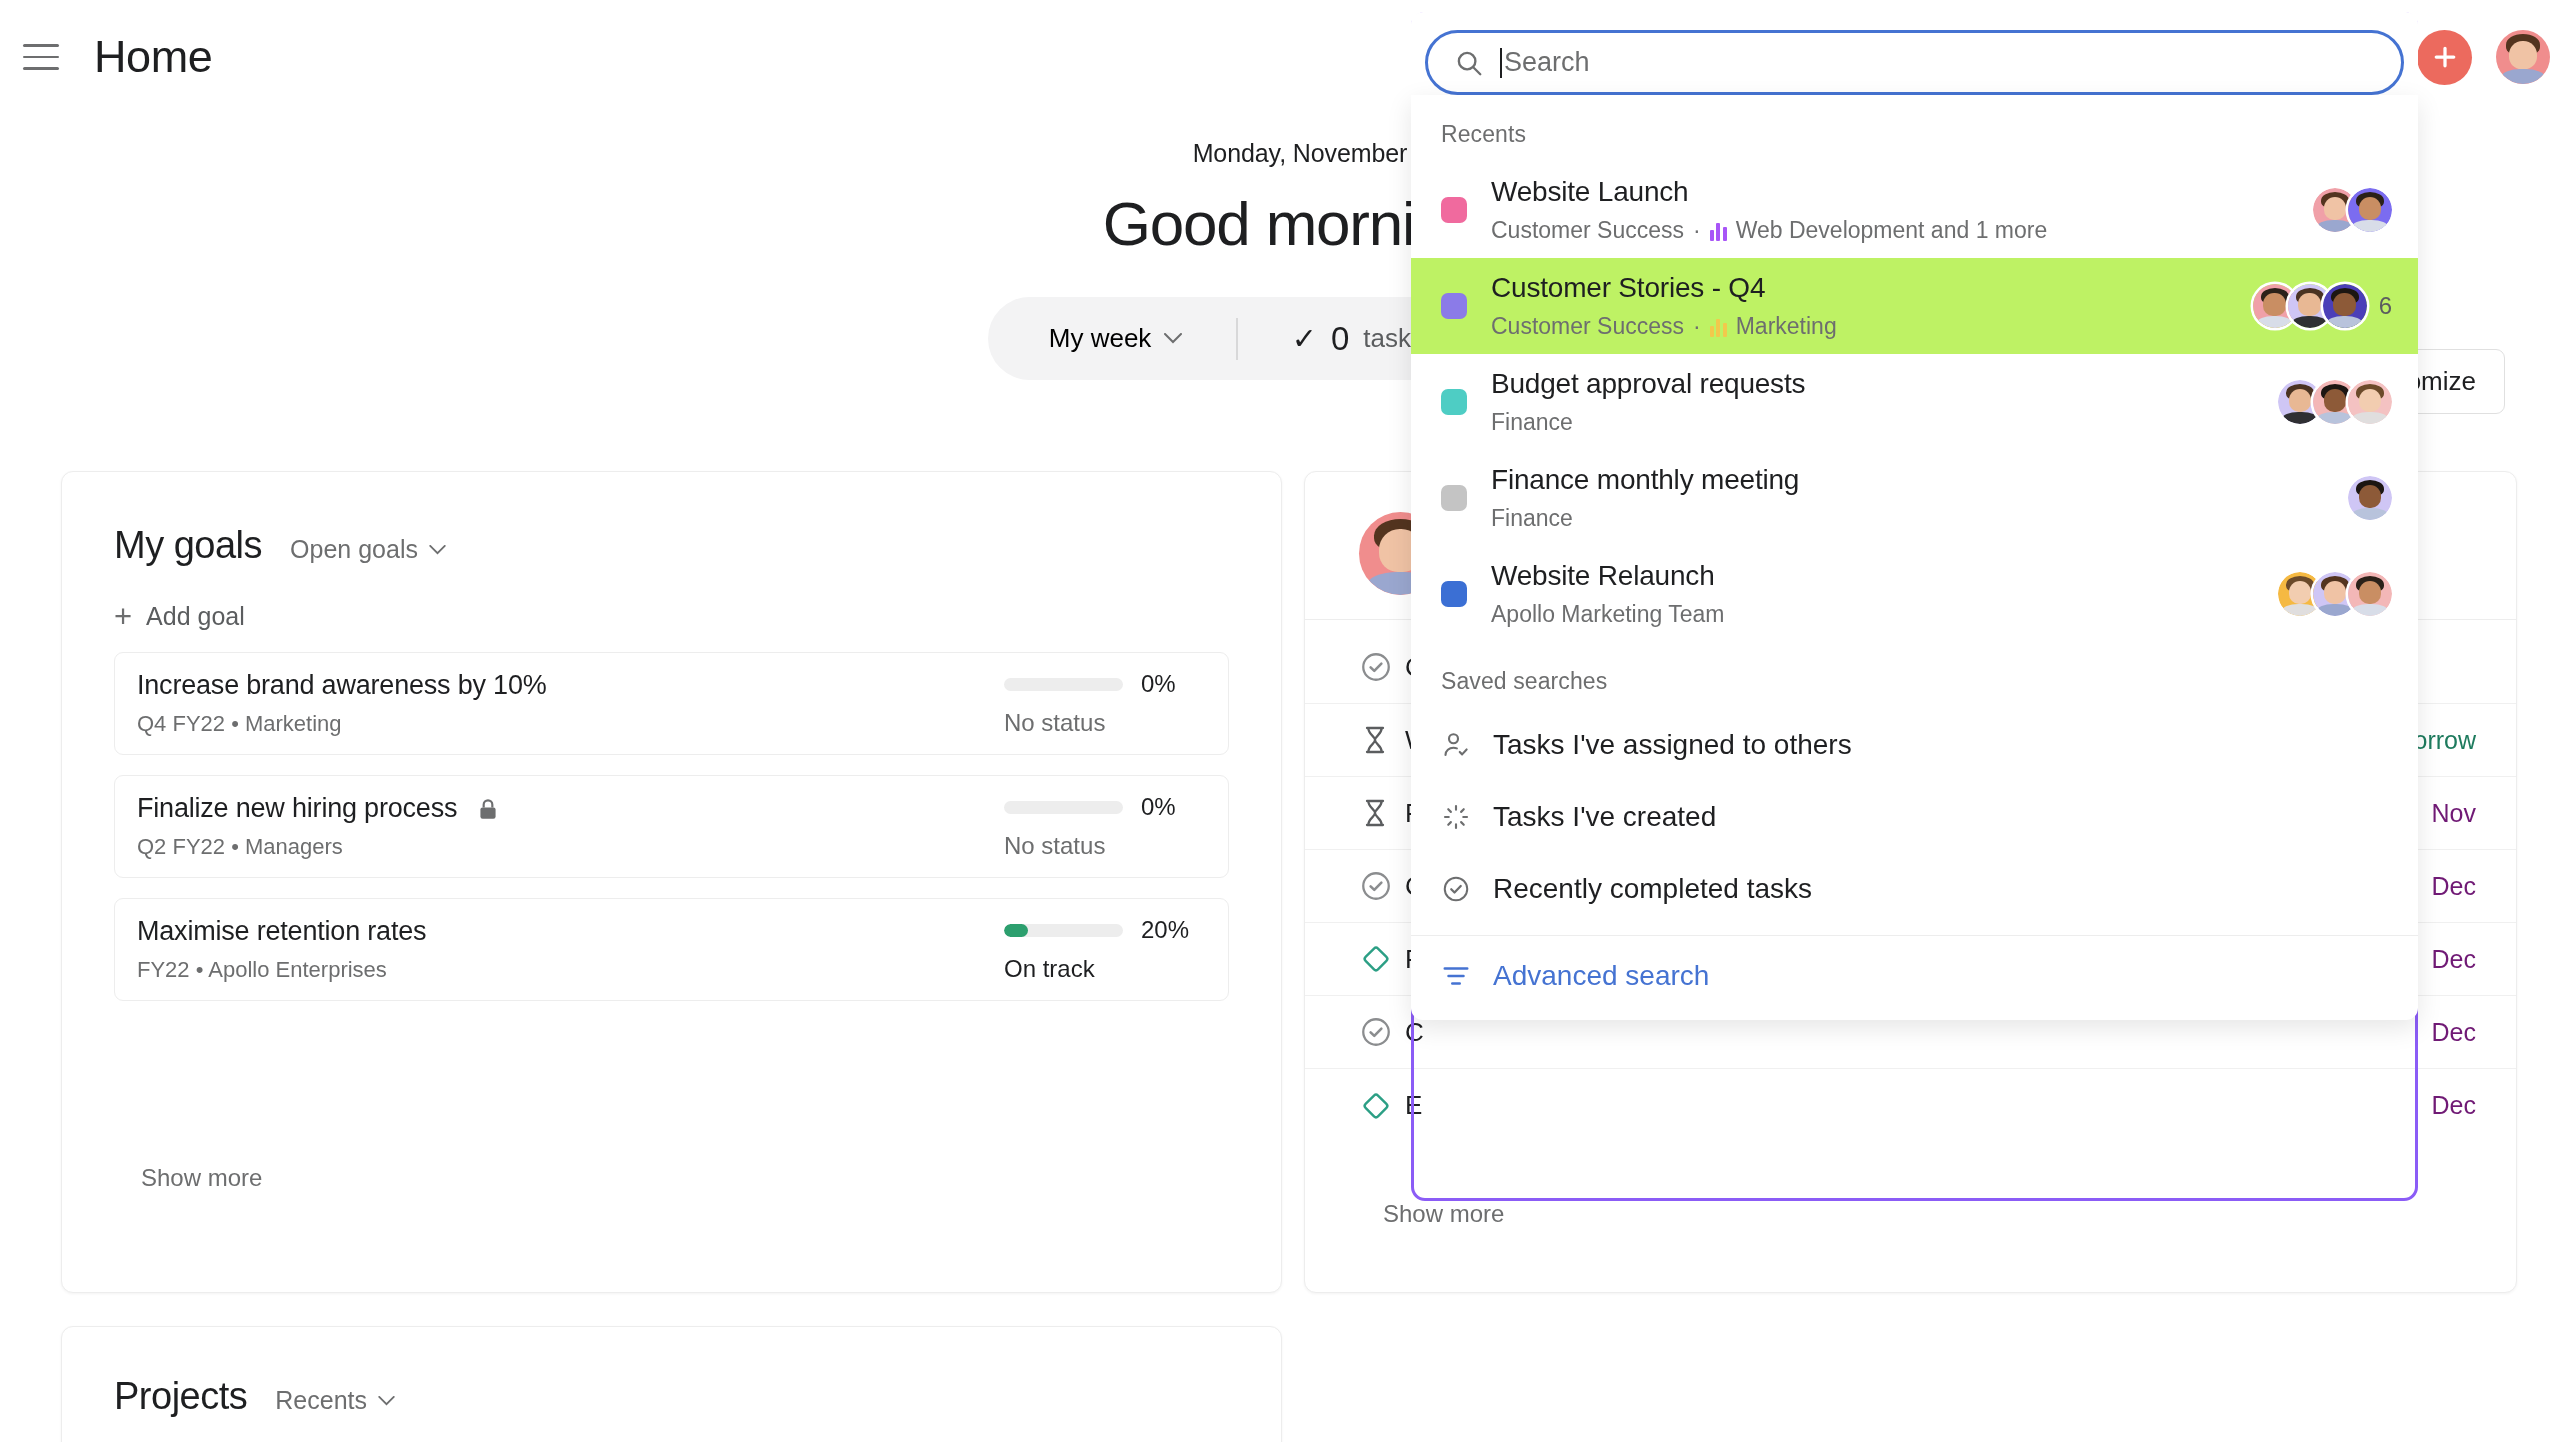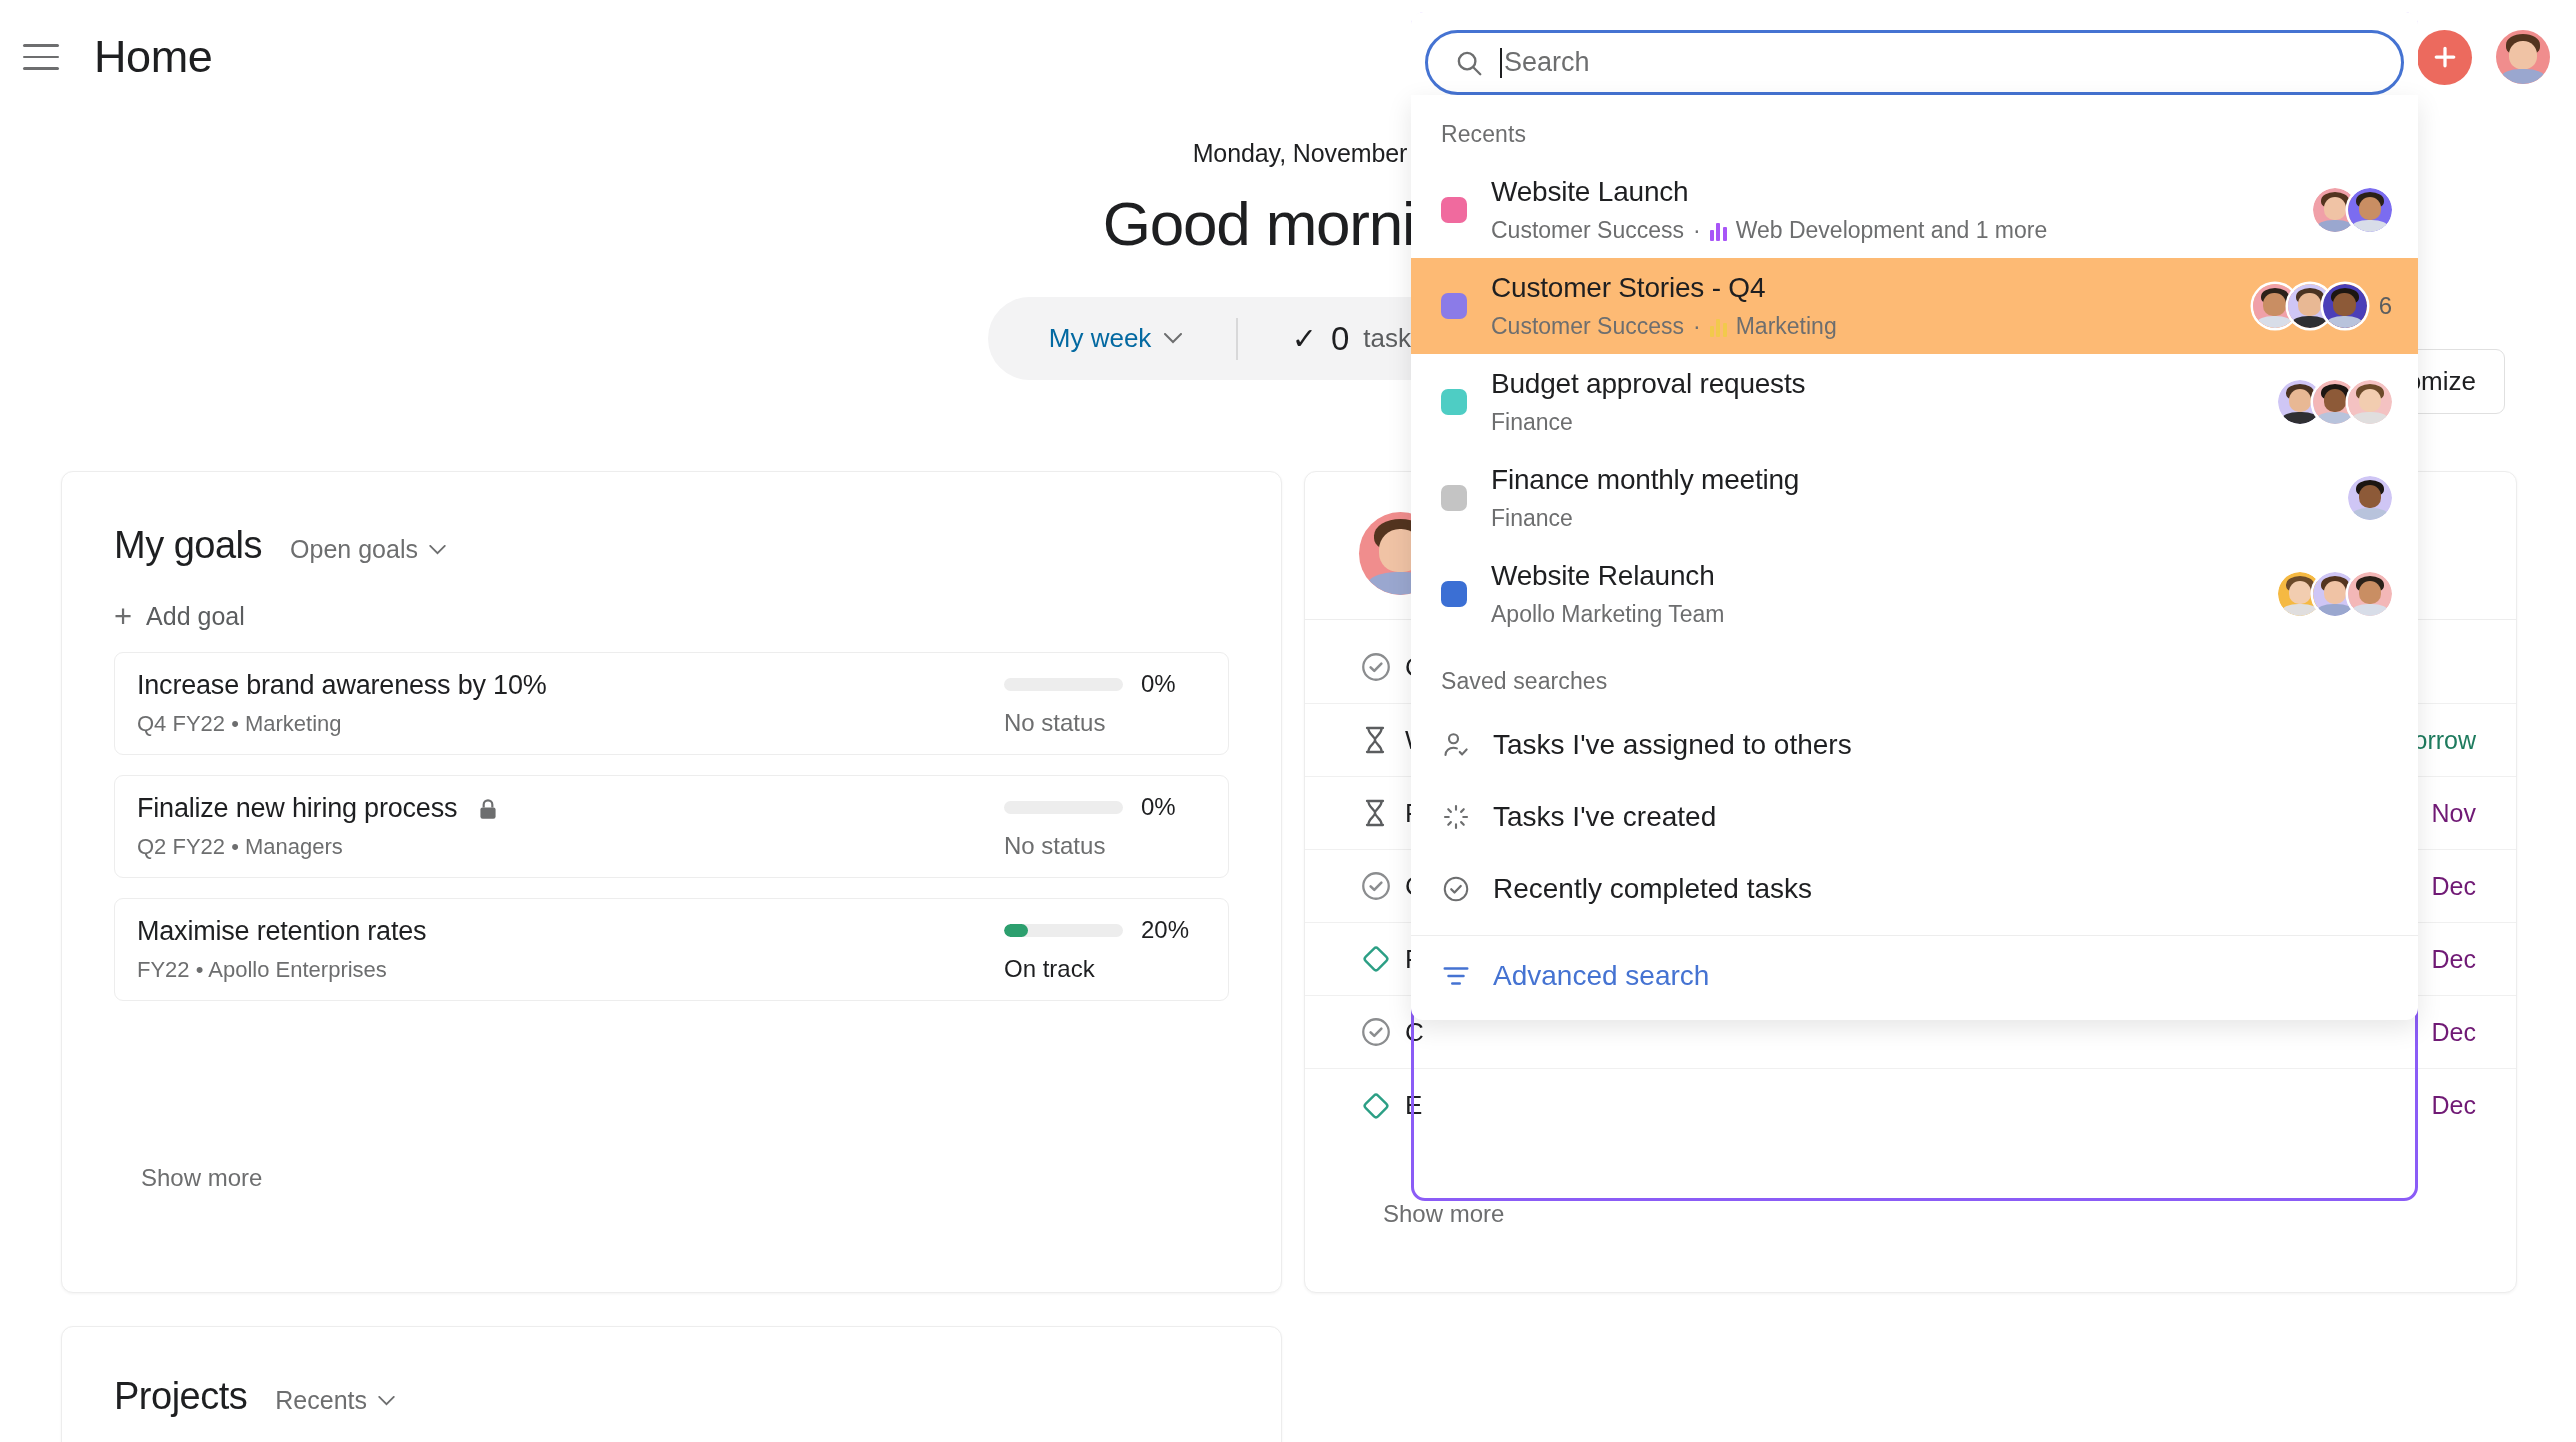--- a/index.html
+++ b/index.html
@@ -61,21 +61,21 @@
   .greet-date { font-size: 25px; color: #1e1f21; font-weight: 400; letter-spacing:-0.1px;}
   .greet-main {
     margin-top: 20px; font-size: 62px; font-weight: 400; color: #1e1f21;
     letter-spacing: -1.2px; white-space: nowrap;
   }
   .statsbar {
     margin-top: 38px; height: 83px; background: #f3f3f4; border-radius: 42px;
     display: flex; align-items: center; padding: 0 61px;
   }
   .stat-sel {
-    font-size: 26px; color: #0369a1; display: flex; align-items: center; gap: 13px;
+    font-size: 26px; color: #000000; display: flex; align-items: center; gap: 13px;
     cursor: pointer;
   }
   .stat-div { width: 1.5px; height: 42px; background: #d8d8d9; margin: 0 54px; }
   .stat-tasks { display:flex; align-items:center; gap: 14px; font-size: 26px; color:#5b5d5f; }
   .stat-tasks .num { font-size: 33px; color:#1e1f21; font-weight: 500; }
   .stat-tasks .check { color:#1e1f21; font-size: 30px; line-height:1; }
   .customize-btn {
     position: absolute; right: 71px; top: 349px; height: 65px;
     border: 1px solid #e0e0e0; background: #fff; border-radius: 9px;
     font-size: 26px; color: #1e1f21; padding: 0 28px; cursor: pointer;
@@ -164,21 +164,21 @@
     background: #fff; border-radius: 0 0 12px 12px; padding-bottom: 8px;
     box-shadow: 0 8px 26px rgba(0,0,0,.10);
   }
   .dd-label {
     font-size: 23px; color: #6d6e6f; padding: 26px 0 14px 30px; letter-spacing:0.1px;
   }
   .dd-row {
     display: flex; align-items: center; padding: 14px 26px 14px 30px;
     cursor: pointer; min-height: 85px;
   }
-  .dd-row.hl { background: #fdba74; }
+  .dd-row.hl { background: #bef264; }
   .swatch { width: 26px; height: 26px; border-radius: 7px; flex: none; margin-right: 24px; }
   .dd-text { flex: 1; min-width: 0; }
   .dd-title { font-size: 28px; color:#1e1f21; letter-spacing:-0.2px; }
   .dd-sub { font-size: 23px; color:#6d6e6f; margin-top: 9px; display:flex; align-items:center; gap: 9px;}
   .portfolio-ico { display:inline-flex; align-items:flex-end; gap: 2.5px; height: 20px; }
   .portfolio-ico i { display:block; width: 4px; border-radius: 1px; }
   .avstack { display: flex; align-items: center; flex: none; margin-left: 18px; }
   .avstack .av {
     width: 44px; height: 44px; border-radius: 50%; overflow: hidden;
     position: relative; margin-left: -9px; box-shadow: 0 0 0 2.5px #fff;

